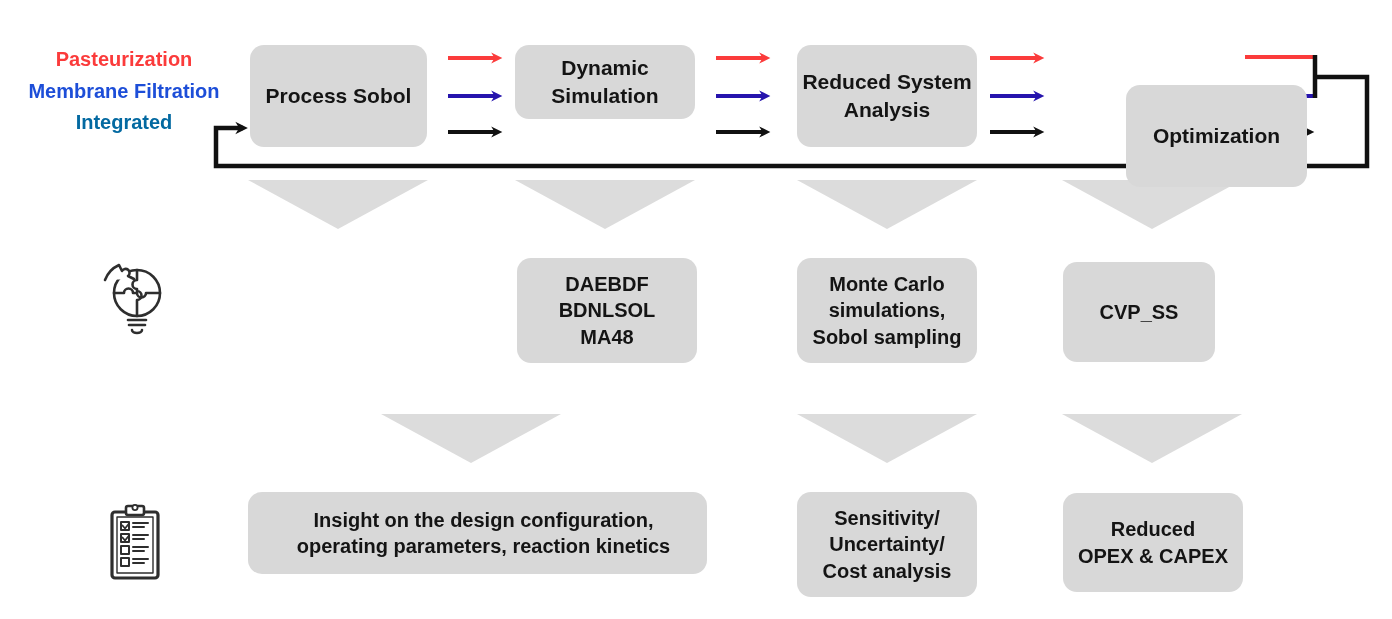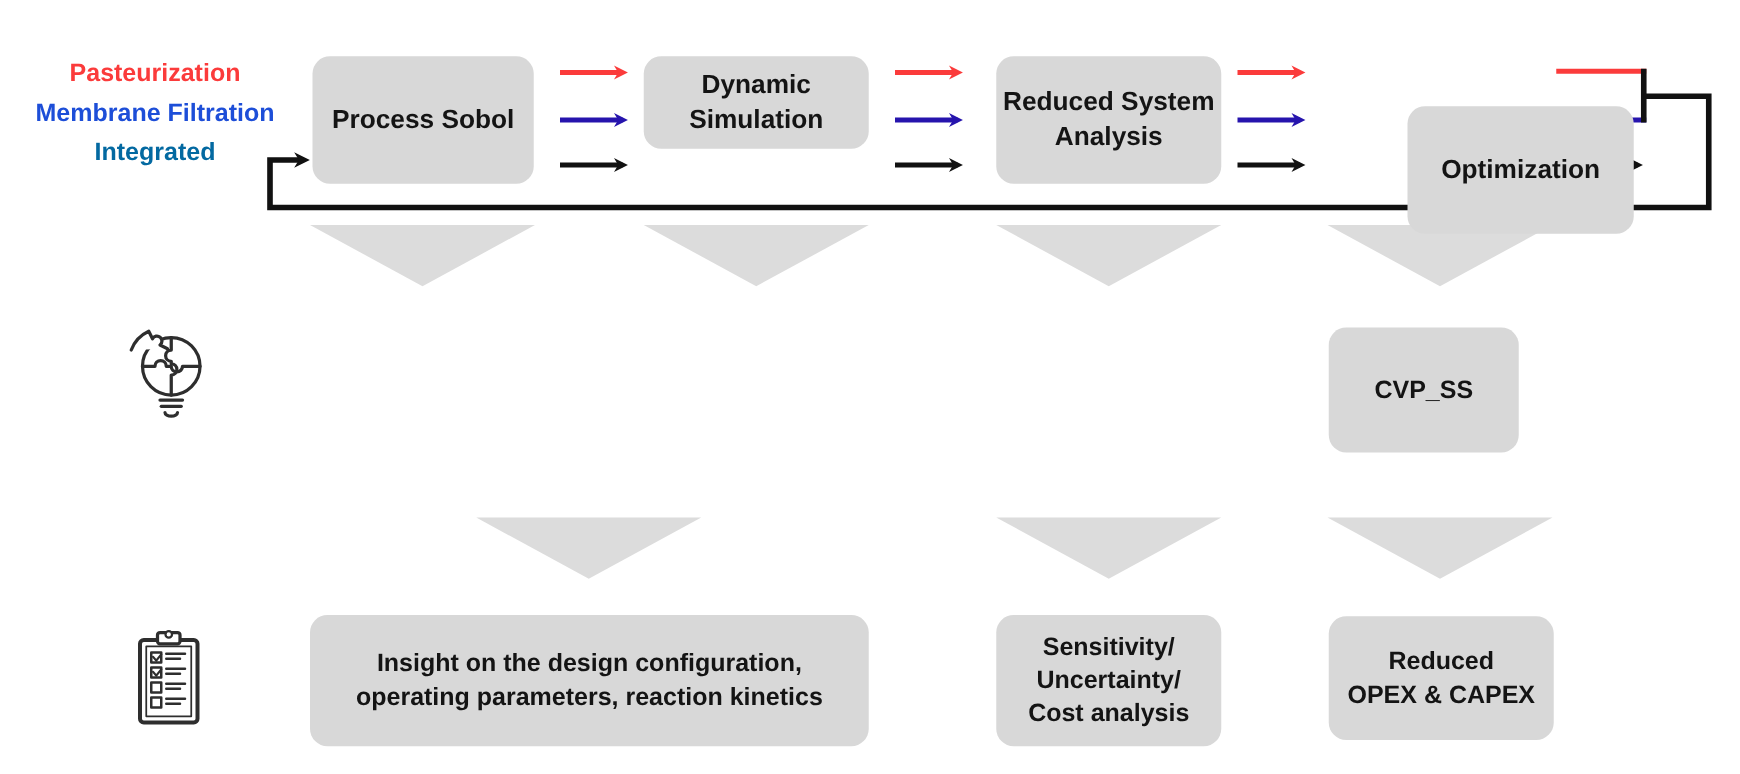--- a/index.html
+++ b/index.html
@@ -80,23 +80,29 @@
     <span class="c-black">Integrated</span>
   </div>
 
   <div class="box stage" style="left:250px;top:45px;width:177px;height:102px;">Process Sobol</div>
   <div class="box stage" style="left:515px;top:45px;width:180px;height:74px;">Dynamic
 Simulation</div>
   <div class="box stage" style="left:797px;top:45px;width:180px;height:102px;">Reduced System
 Analysis</div>
   <div class="box stage" style="left:1126px;top:45px;width:181px;height:102px;margin-top:40px;">Optimization</div>
 
+  <div class="box method" style="left:517px;top:258px;width:180px;height:105px;">DAEBDF
+BDNLSOL
+MA48</div>
+  <div class="box method" style="left:797px;top:258px;width:180px;height:105px;">Monte Carlo
+simulations,
+Sobol sampling</div>
   <div class="box method" style="left:1063px;top:262px;width:152px;height:100px;">CVP_SS</div>
 
-  <div class="box outcome" style="left:248px;top:492px;width:447px;height:105px;">Insight on the design configuration,
+  <div class="box outcome" style="left:248px;top:492px;width:447px;height:82px;padding-left:12px;">Insight on the design configuration,
 operating parameters, reaction kinetics</div>
   <div class="box outcome" style="left:797px;top:492px;width:180px;height:105px;">Sensitivity/
 Uncertainty/
 Cost analysis</div>
   <div class="box outcome" style="left:1063px;top:493px;width:180px;height:99px;">Reduced
 OPEX &amp; CAPEX</div>
 
   <svg class="icon" style="left:96px;top:256px;" width="76" height="92" viewBox="0 0 76 92" fill="none" stroke="#2e2e2e" stroke-width="2.6" stroke-linecap="round" stroke-linejoin="round">
 
     <circle cx="41" cy="37" r="23" fill="#ffffff"></circle>

